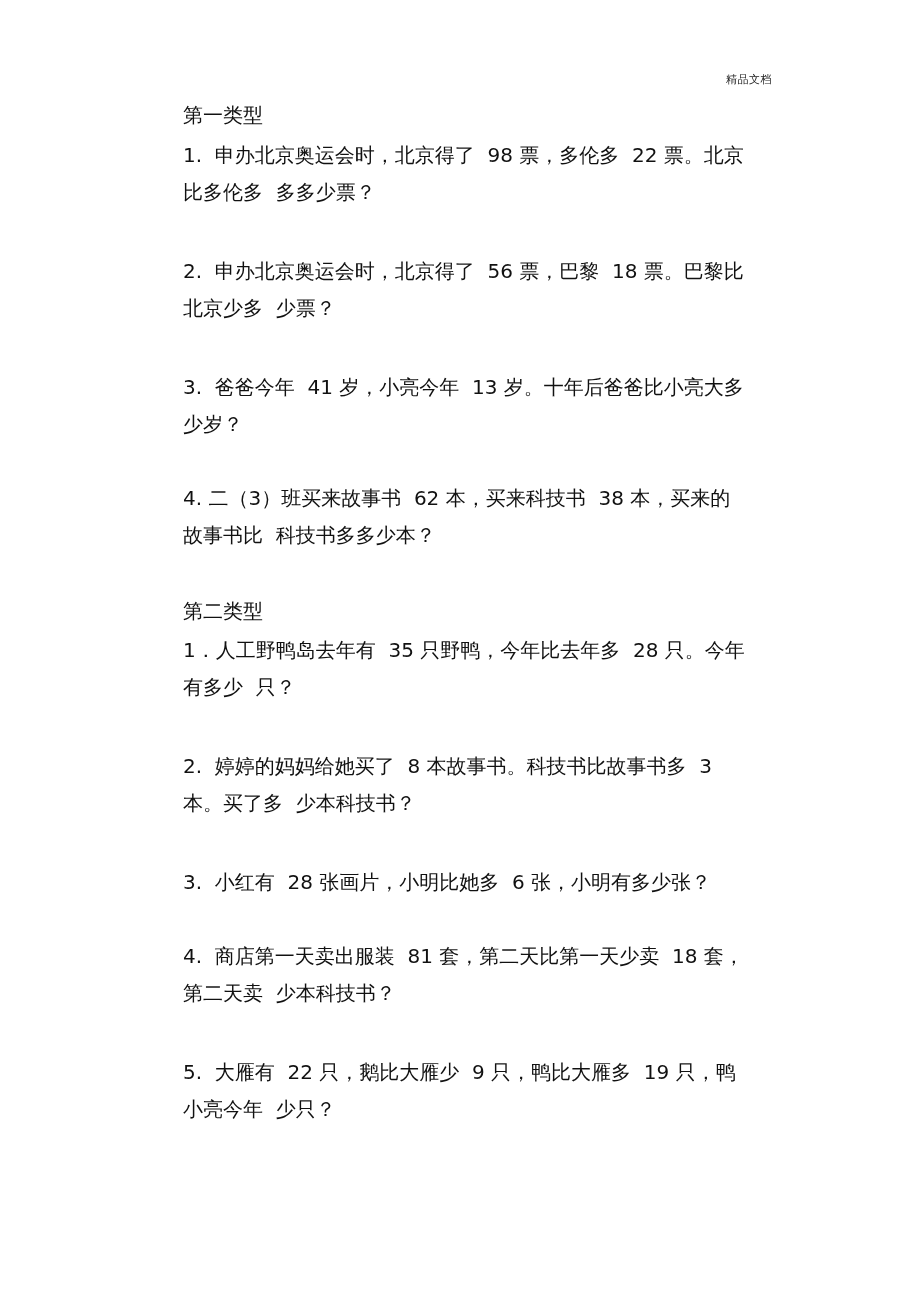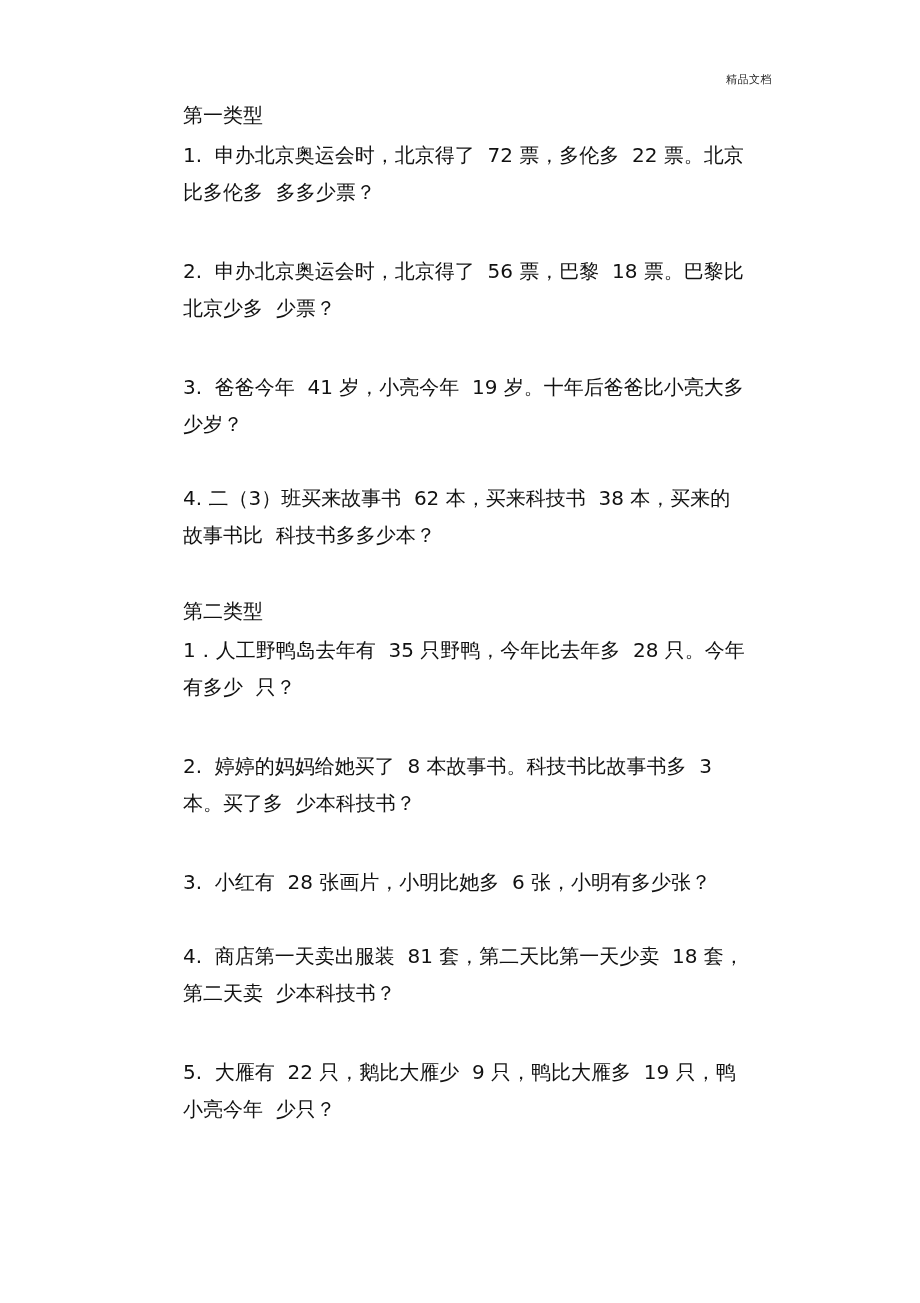--- a/index.html
+++ b/index.html
@@ -7,27 +7,27 @@
          font-family:"DejaVu Sans", "Liberation Sans", sans-serif; color:#111; }
   .header { position:absolute; left:726px; top:72px; font-size:11px; color:#222; letter-spacing:0.5px;font-family:Liberation Serif, serif; }
   .line { position:absolute; left:135px; font-size:20px; white-space:pre; line-height:28px;margin-left:48px; }
 </style>
 </head>
 <body>
 
 <div class="header">精品文档</div>
 
 <div class="line" style="top:101px">第一类型</div>
-<div class="line" style="top:141px">1.  申办北京奥运会时，北京得了  72 票，多伦多  22 票。北京</div>
+<div class="line" style="top:141px">1.  申办北京奥运会时，北京得了  98 票，多伦多  22 票。北京</div>
 <div class="line" style="top:178px">比多伦多  多多少票？</div>
 
 <div class="line" style="top:257px">2.  申办北京奥运会时，北京得了  56 票，巴黎  18 票。巴黎比</div>
 <div class="line" style="top:294px">北京少多  少票？</div>
 
-<div class="line" style="top:373px">3.  爸爸今年  41 岁，小亮今年  19 岁。十年后爸爸比小亮大多</div>
+<div class="line" style="top:373px">3.  爸爸今年  41 岁，小亮今年  13 岁。十年后爸爸比小亮大多</div>
 <div class="line" style="top:410px">少岁？</div>
 
 <div class="line" style="top:484px">4. 二（3）班买来故事书  62 本，买来科技书  38 本，买来的</div>
 <div class="line" style="top:521px">故事书比  科技书多多少本？</div>
 
 <div class="line" style="top:597px">第二类型</div>
 <div class="line" style="top:636px">1．人工野鸭岛去年有  35 只野鸭，今年比去年多  28 只。今年</div>
 <div class="line" style="top:673px">有多少  只？</div>
 
 <div class="line" style="top:752px">2.  婷婷的妈妈给她买了  8 本故事书。科技书比故事书多  3</div>

